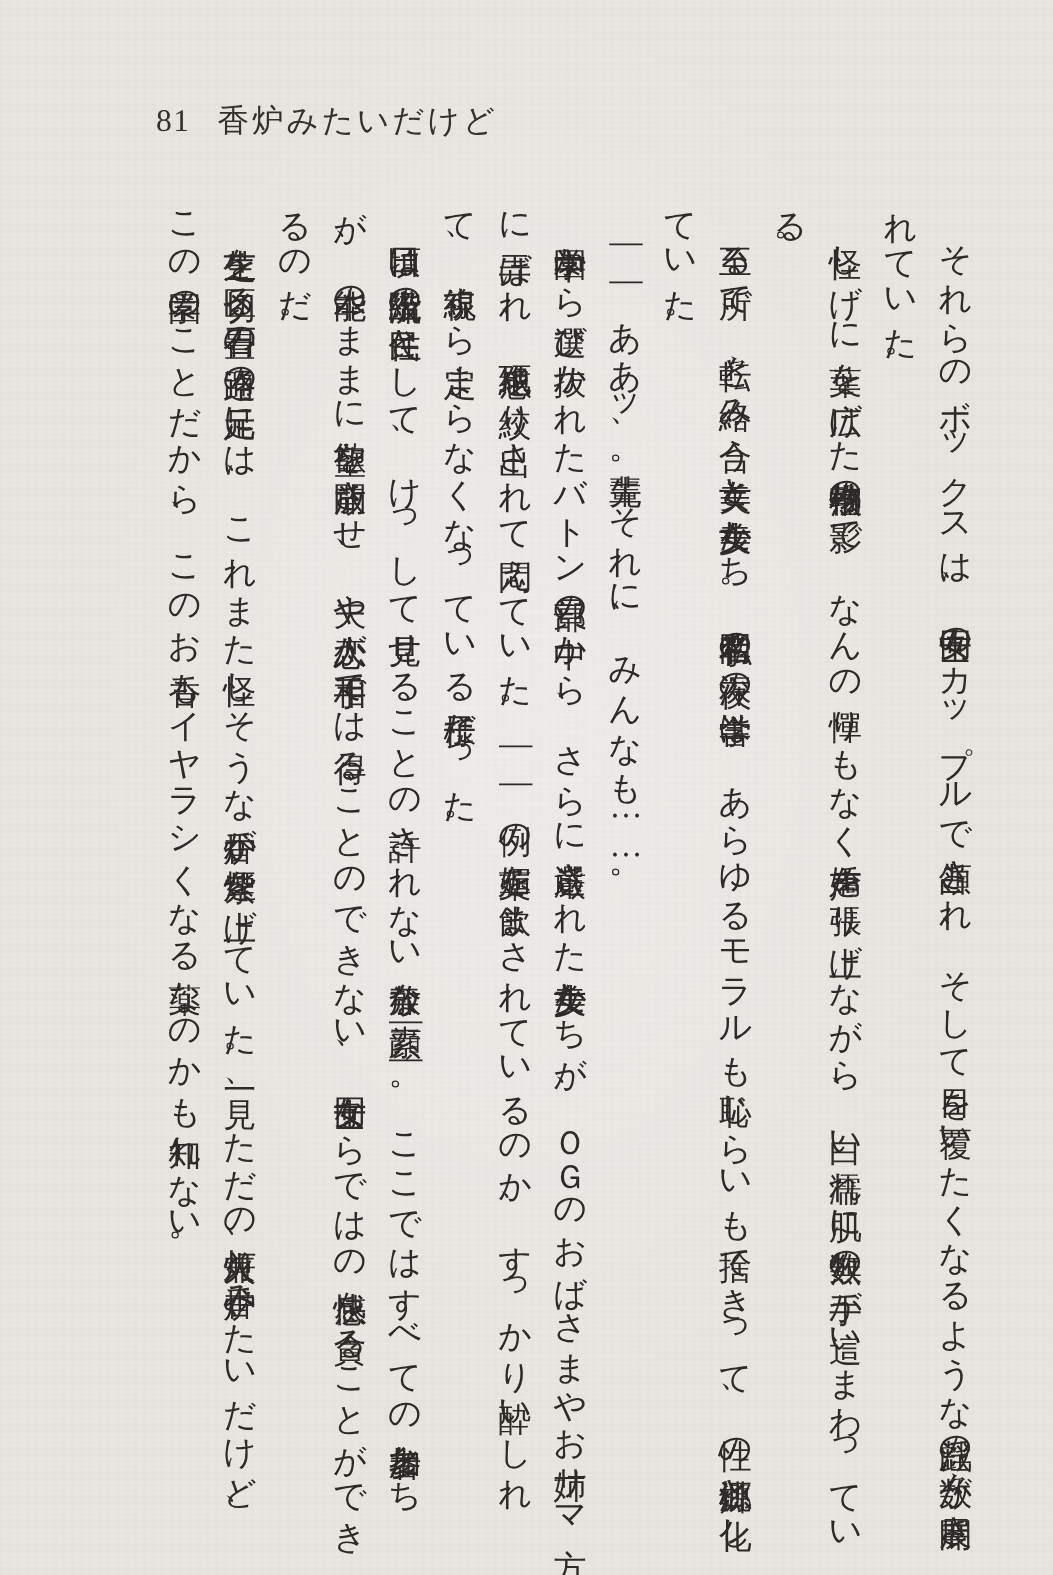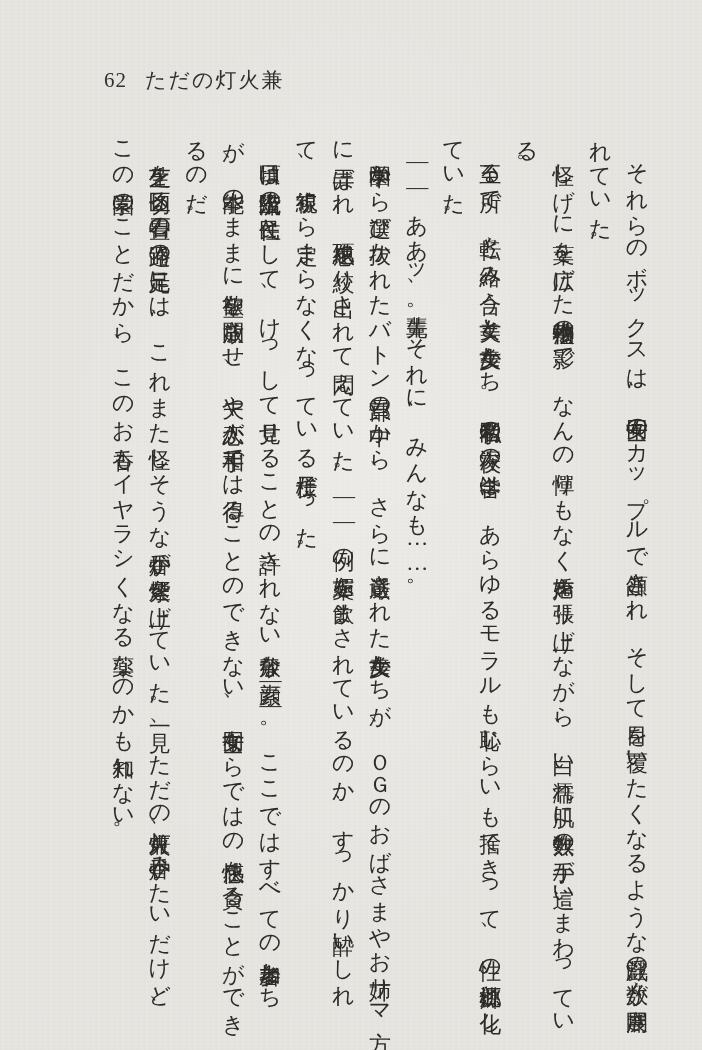--- a/index.html
+++ b/index.html
@@ -57,21 +57,21 @@
     padding: 0;
     text-indent: 1em;
   }
 </style>
 </head>
 <body>
 
 <div class="page">
 
   <div class="running-head">
-    <span class="pagenum">62</span><span class="chapter">ただの灯火兼</span>
+    <span class="pagenum">81</span><span class="chapter">香炉みたいだけど</span>
   </div>
 
   <div class="text-body">
     <p>それらのボックスは、女同士のカップルで占領され、そして目を覆いたくなるような淫戯の数々が展開されていた。</p>
     <p>怪しげに葉を広げた熱帯植物の影で、なんの憚りもなく嬌声を張り上げながら、白い濡れ肌に無数の手が這いまわっている。</p>
     <p>至る所で、転々と絡み合う美女と美少女たち。名門私学の深夜の学舎は、あらゆるモラルも恥じらいも捨てきって、性の桃源郷と化していた。</p>
     <p>――ああッ、先輩。それに、みんなも……。</p>
     <p>学園中から選び抜かれたバトン部員の中から、さらに厳選された美少女たちが、ＯＧのおばさまやお姉サマ方に弄ばれ、絶頂感を絞り出されて悶えていた。――例の媚薬を飲まされているのか、すっかり酔いしれて、視線すら定まらなくなっている様子だった。</p>
     <p>日頃は上流階級の住民として、けっして見せることの許されない奔放な素顔――。ここではすべての参加者たちが、本能のままに欲望を開放させ、夫や恋人が相手では得ることのできない、女同士ならではの快感を貪ることができるのだ。</p>
     <p>芝生を区切る石畳の通路の足元には、これまた怪しそうな香炉が紫煙を上げていた。一見、ただの灯火兼、香炉みたいだけど、この学園のことだから、このお香もイヤラシくなる薬なのかも知れない。</p>

